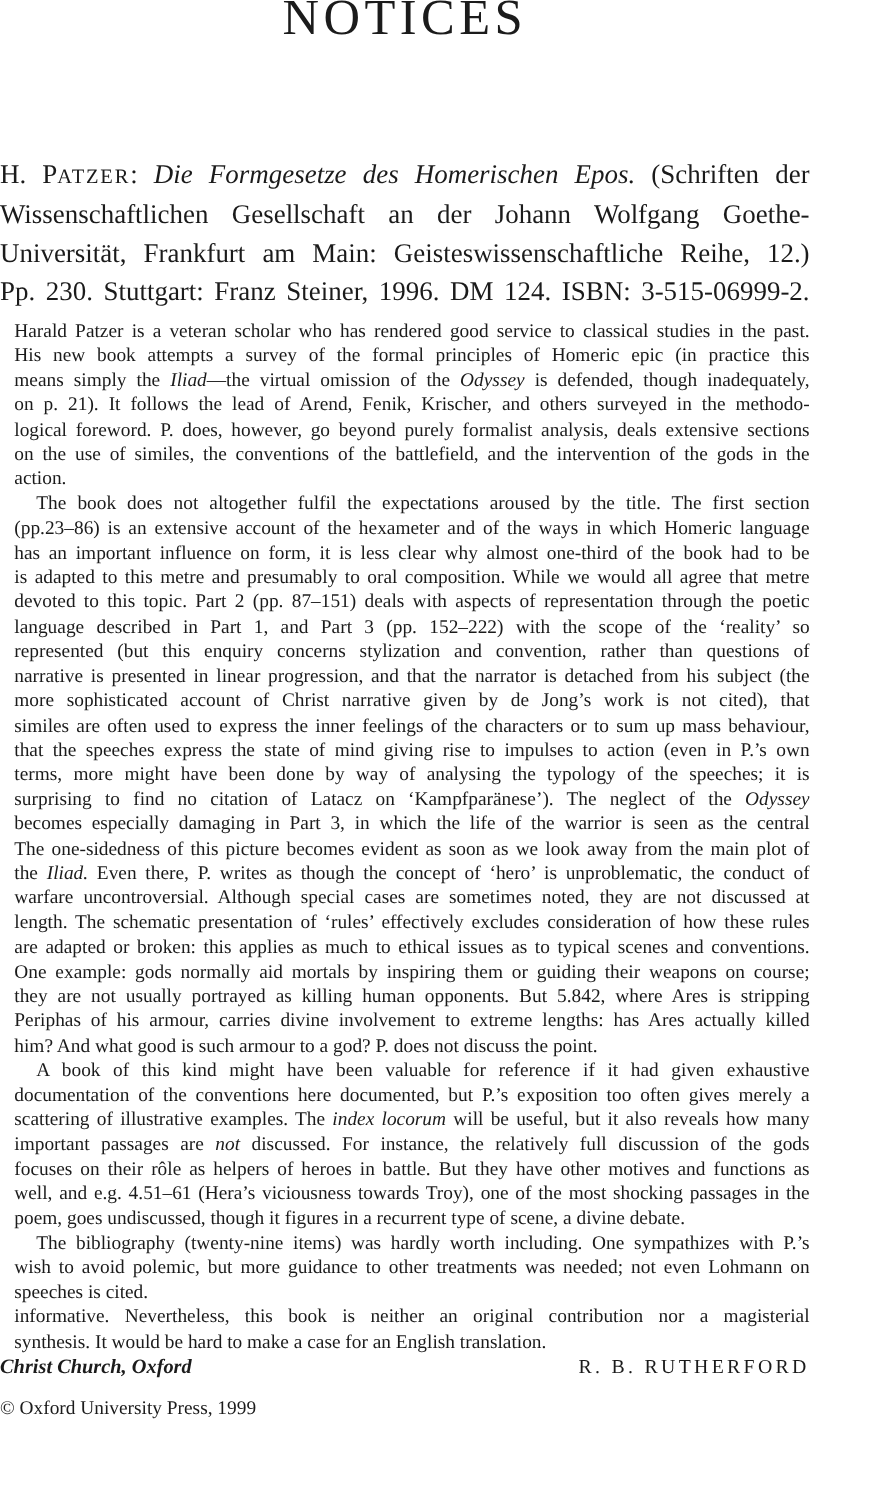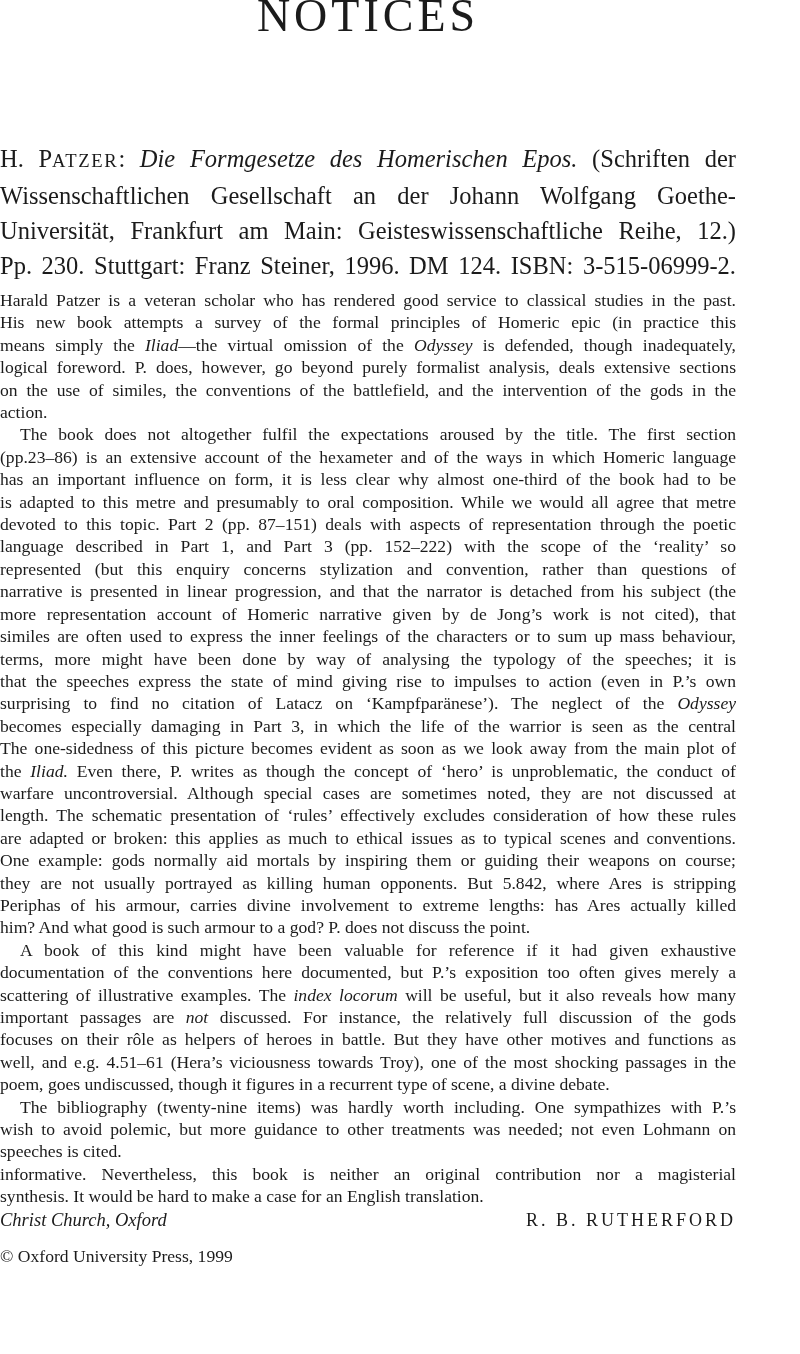--- a/index.html
+++ b/index.html
@@ -26,31 +26,31 @@
     font-size: 24.5px;
     line-height: 35px;
   }
   .hline { text-align: justify; text-align-last: justify; }
   .sc { font-size: 0.76em; letter-spacing: 0.09em; }
   .review-body {
     margin-top: 6px;
     font-size: 17.6px;
     line-height: 22.4px;
   }
-  .bline { text-align: left; }
+  .bline { text-align: left; padding-left: 13px; }
   .bline.just { text-align: justify; text-align-last: justify; }
   .bline.indent { text-indent: 20px; }
   .sig-row {
     display: flex;
     justify-content: space-between;
     align-items: baseline;
     margin-top: 1px;
     line-height: 22px;
   }
-  .sig-place { font-style: italic; font-size: 18.5px; }
+  .sig-place { font-style: italic; font-size: 18.5px; font-weight: bold; }
   .sig-author { font-size: 18px; letter-spacing: 3px; font-family: Liberation Serif, serif; }
   .copyright { margin-top: 15px; font-size: 17.6px; }
 </style>
 </head>
 <body>
 
 <div class="page">
   <h1 class="title">NOTICES</h1>
 
   <div class="heading">
@@ -58,37 +58,38 @@
       <div class="hline">Wissenschaftlichen Gesellschaft an der Johann Wolfgang Goethe-</div>
       <div class="hline">Universität, Frankfurt am Main: Geisteswissenschaftliche Reihe, 12.)</div>
       <div class="hline">Pp. 230. Stuttgart: Franz Steiner, 1996. DM 124. ISBN: 3-515-06999-2.</div>
     </div>
 
   <div class="review-body">
       <div class="para">
         <div class="bline just">Harald Patzer is a veteran scholar who has rendered good service to classical studies in the past.</div>
         <div class="bline just">His new book attempts a survey of the formal principles of Homeric epic (in practice this</div>
         <div class="bline just">means simply the <i>Iliad</i>—the virtual omission of the <i>Odyssey</i> is defended, though inadequately,</div>
+        <div class="bline just">on p. 21). It follows the lead of Arend, Fenik, Krischer, and others surveyed in the methodo-</div>
         <div class="bline just">logical foreword. P. does, however, go beyond purely formalist analysis, deals extensive sections</div>
         <div class="bline just">on the use of similes, the conventions of the battlefield, and the intervention of the gods in the</div>
         <div class="bline">action.</div>
       </div>
       <div class="para">
         <div class="bline just indent">The book does not altogether fulfil the expectations aroused by the title. The first section</div>
         <div class="bline just">(pp.23–86) is an extensive account of the hexameter and of the ways in which Homeric language</div>
         <div class="bline just">has an important influence on form, it is less clear why almost one-third of the book had to be</div>
         <div class="bline just">is adapted to this metre and presumably to oral composition. While we would all agree that metre</div>
         <div class="bline just">devoted to this topic. Part 2 (pp. 87–151) deals with aspects of representation through the poetic</div>
         <div class="bline just">language described in Part 1, and Part 3 (pp. 152–222) with the scope of the ‘reality’ so</div>
         <div class="bline just">represented (but this enquiry concerns stylization and convention, rather than questions of</div>
         <div class="bline just">narrative is presented in linear progression, and that the narrator is detached from his subject (the</div>
-        <div class="bline just">more representation account of Homeric narrative given by de Jong’s work is not cited), that</div>
+        <div class="bline just">more sophisticated account of Christ narrative given by de Jong’s work is not cited), that</div>
         <div class="bline just">similes are often used to express the inner feelings of the characters or to sum up mass behaviour,</div>
+        <div class="bline just">that the speeches express the state of mind giving rise to impulses to action (even in P.’s own</div>
         <div class="bline just">terms, more might have been done by way of analysing the typology of the speeches; it is</div>
-        <div class="bline just">that the speeches express the state of mind giving rise to impulses to action (even in P.’s own</div>
         <div class="bline just">surprising to find no citation of Latacz on ‘Kampfparänese’). The neglect of the <i>Odyssey</i></div>
         <div class="bline just">becomes especially damaging in Part 3, in which the life of the warrior is seen as the central</div>
         <div class="bline just">The one-sidedness of this picture becomes evident as soon as we look away from the main plot of</div>
         <div class="bline just">the <i>Iliad.</i> Even there, P. writes as though the concept of ‘hero’ is unproblematic, the conduct of</div>
         <div class="bline just">warfare uncontroversial. Although special cases are sometimes noted, they are not discussed at</div>
         <div class="bline just">length. The schematic presentation of ‘rules’ effectively excludes consideration of how these rules</div>
         <div class="bline just">are adapted or broken: this applies as much to ethical issues as to typical scenes and conventions.</div>
         <div class="bline just">One example: gods normally aid mortals by inspiring them or guiding their weapons on course;</div>
         <div class="bline just">they are not usually portrayed as killing human opponents. But 5.842, where Ares is stripping</div>
         <div class="bline just">Periphas of his armour, carries divine involvement to extreme lengths: has Ares actually killed</div>

